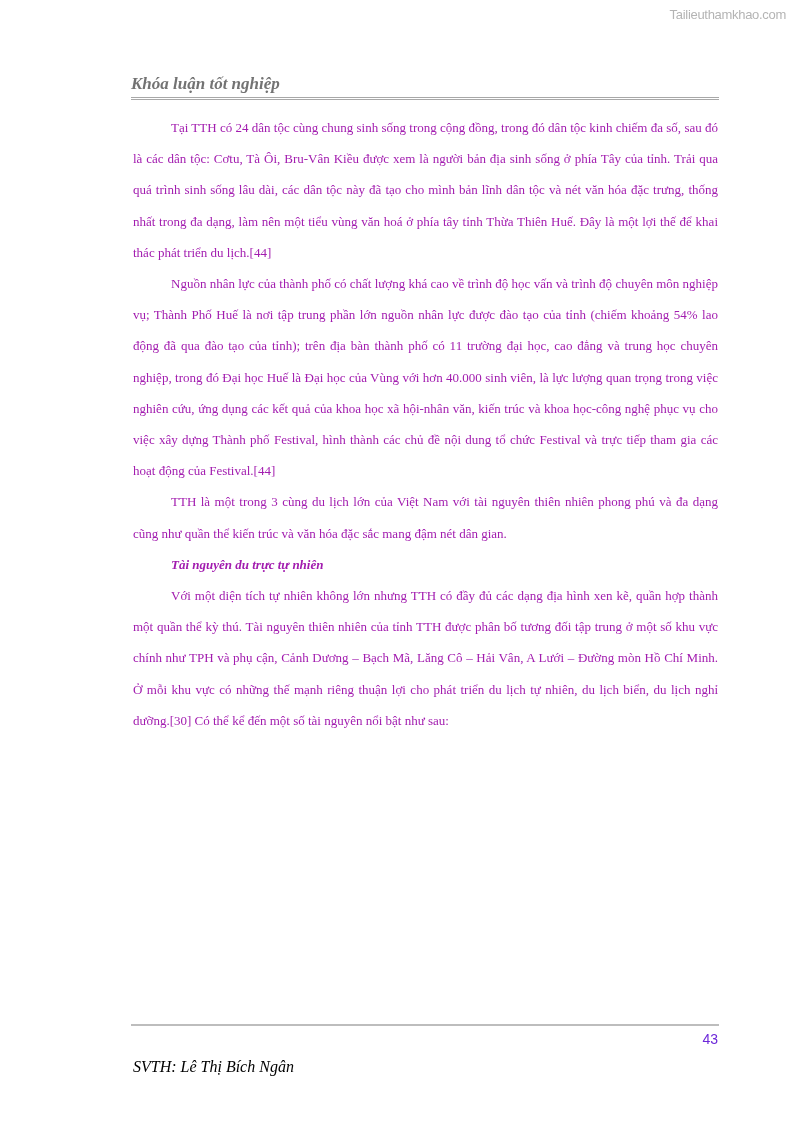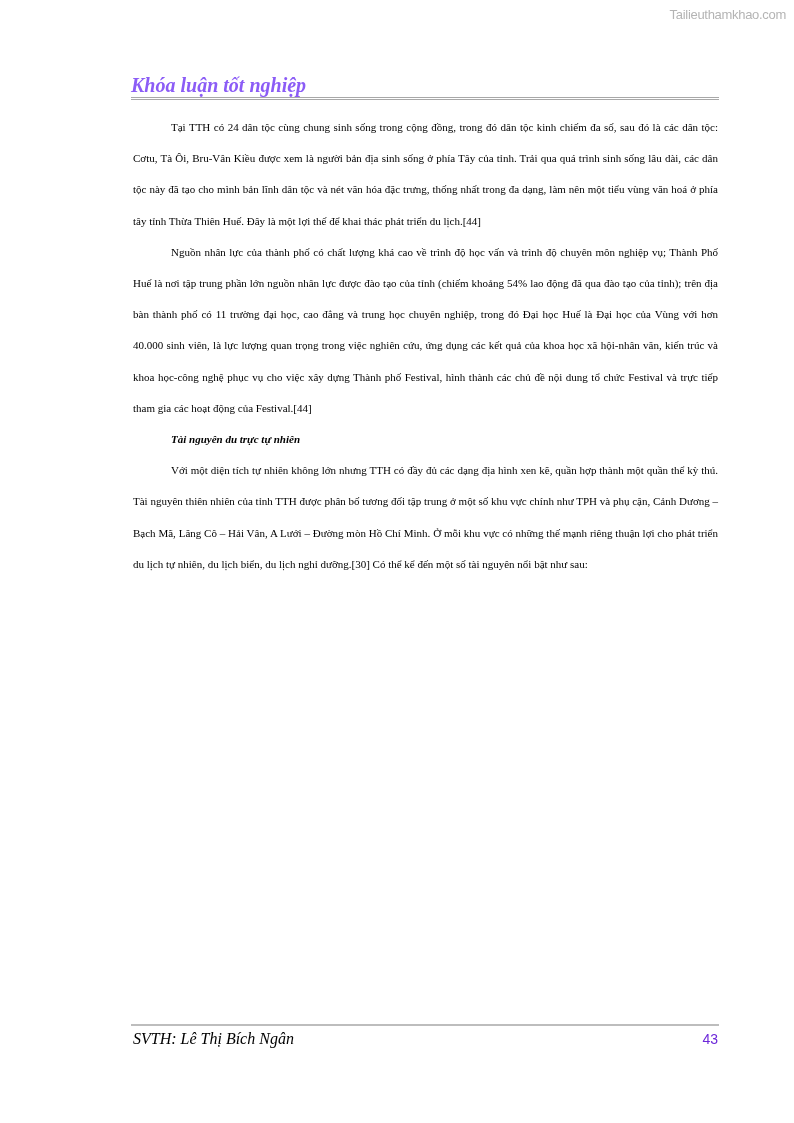--- a/index.html
+++ b/index.html
@@ -4,60 +4,61 @@
   <style>
     html, body { margin: 0; padding: 0; background: #ffffff; }
     body { width: 794px; height: 1123px; position: relative; overflow: hidden; }
     .watermark {
       position: absolute; right: 8px; top: 7px;
       font-family: "Liberation Sans", sans-serif; font-size: 13px;
       color: #b4b4b4; letter-spacing: -0.3px;
     }
     .header-title {
       position: absolute; left: 131px; top: 74px;
-      font-family: "Liberation Serif", serif; font-size: 20px;
-      font-weight: bold; font-style: italic; color: #8b5cf6;
+      font-family: "Liberation Serif", serif; font-size: 17px;
+      font-weight: bold; font-style: italic; color: #737373;
     }
     .header-rule {
       position: absolute; left: 131px; top: 97px; width: 588px;
       height: 0; border-top: 1px solid #a8a8a8; border-bottom: 1px solid #a8a8a8; padding-top: 1px;
     }
     .body-text {
       position: absolute; left: 133px; top: 112px; width: 585px;
-      font-family: "Liberation Serif", serif; font-size: 11px;
-      line-height: 31.2px; color: #000000; text-align: justify;
+      font-family: "Liberation Serif", serif; font-size: 13px;
+      line-height: 31.2px; color: #a21caf; text-align: justify;
     }
     .body-text p { margin: 0; }
     .indent { text-indent: 38px; }
     .heading { font-weight: bold; font-style: italic; }
     .subheading { font-weight: bold; font-style: italic; padding-left: 38px; }
     .footer-rule {
       position: absolute; left: 131px; top: 1024px; width: 588px;
       height: 0; border-top: 2px solid #bdbdbd;
     }
     .footer-author {
-      position: absolute; left: 133px; top: 1030px;
+      position: absolute; left: 133px; top: 1058px;
       font-family: "Liberation Serif", serif; font-style: italic;
       font-size: 16px; color: #000;
     }
     .footer-page {
       position: absolute; right: 76px; top: 1031px;
       font-family: "Liberation Sans", sans-serif; font-size: 14px; color: #6d28d9;
     }
   </style>
 </head>
 <body>
 
 <div class="watermark">Tailieuthamkhao.com</div>
 
 <div class="header-title">Khóa luận tốt nghiệp</div>
 <div class="header-rule"></div>
 
 <div class="body-text">
   <p class="indent">Tại TTH có 24 dân tộc cùng chung sinh sống trong cộng đồng, trong đó dân tộc kinh chiếm đa số, sau đó là các dân tộc: Cơtu, Tà Ôi, Bru-Vân Kiều được xem là người bản địa sinh sống ở phía Tây của tỉnh. Trải qua quá trình sinh sống lâu dài, các dân tộc này đã tạo cho mình bản lĩnh dân tộc và nét văn hóa đặc trưng, thống nhất trong đa dạng, làm nên một tiểu vùng văn hoá ở phía tây tỉnh Thừa Thiên Huế. Đây là một lợi thế để khai thác phát triển du lịch.[44]</p>
   <p class="indent">Nguồn nhân lực của thành phố có chất lượng khá cao về trình độ học vấn và trình độ chuyên môn nghiệp vụ; Thành Phố Huế là nơi tập trung phần lớn nguồn nhân lực được đào tạo của tỉnh (chiếm khoảng 54% lao động đã qua đào tạo của tỉnh); trên địa bàn thành phố có 11 trường đại học, cao đẳng và trung học chuyên nghiệp, trong đó Đại học Huế là Đại học của Vùng với hơn 40.000 sinh viên, là lực lượng quan trọng trong việc nghiên cứu, ứng dụng các kết quả của khoa học xã hội-nhân văn, kiến trúc và khoa học-công nghệ phục vụ cho việc xây dựng Thành phố Festival, hình thành các chủ đề nội dung tổ chức Festival và trực tiếp tham gia các hoạt động của Festival.[44]</p>
+  <p class="indent">TTH là một trong 3 cùng du lịch lớn của Việt Nam với tài nguyên thiên nhiên phong phú và đa dạng cũng như quần thể kiến trúc và văn hóa đặc sắc mang đậm nét dân gian.</p>
   <p class="subheading">Tài nguyên du trực tự nhiên</p>
   <p class="indent">Với một diện tích tự nhiên không lớn nhưng TTH có đầy đủ các dạng địa hình xen kẽ, quần hợp thành một quần thể kỳ thú. Tài nguyên thiên nhiên của tỉnh TTH được phân bố tương đối tập trung ở một số khu vực chính như TPH và phụ cận, Cảnh Dương – Bạch Mã, Lăng Cô – Hải Vân, A Lưới – Đường mòn Hồ Chí Minh. Ở mỗi khu vực có những thế mạnh riêng thuận lợi cho phát triển du lịch tự nhiên, du lịch biển, du lịch nghỉ dưỡng.[30] Có thể kể đến một số tài nguyên nổi bật như sau:</p>
 </div>
 
 <div class="footer-rule"></div>
 <div class="footer-author">SVTH: Lê Thị Bích Ngân</div>
 <div class="footer-page">43</div>
 
 </body></html>

